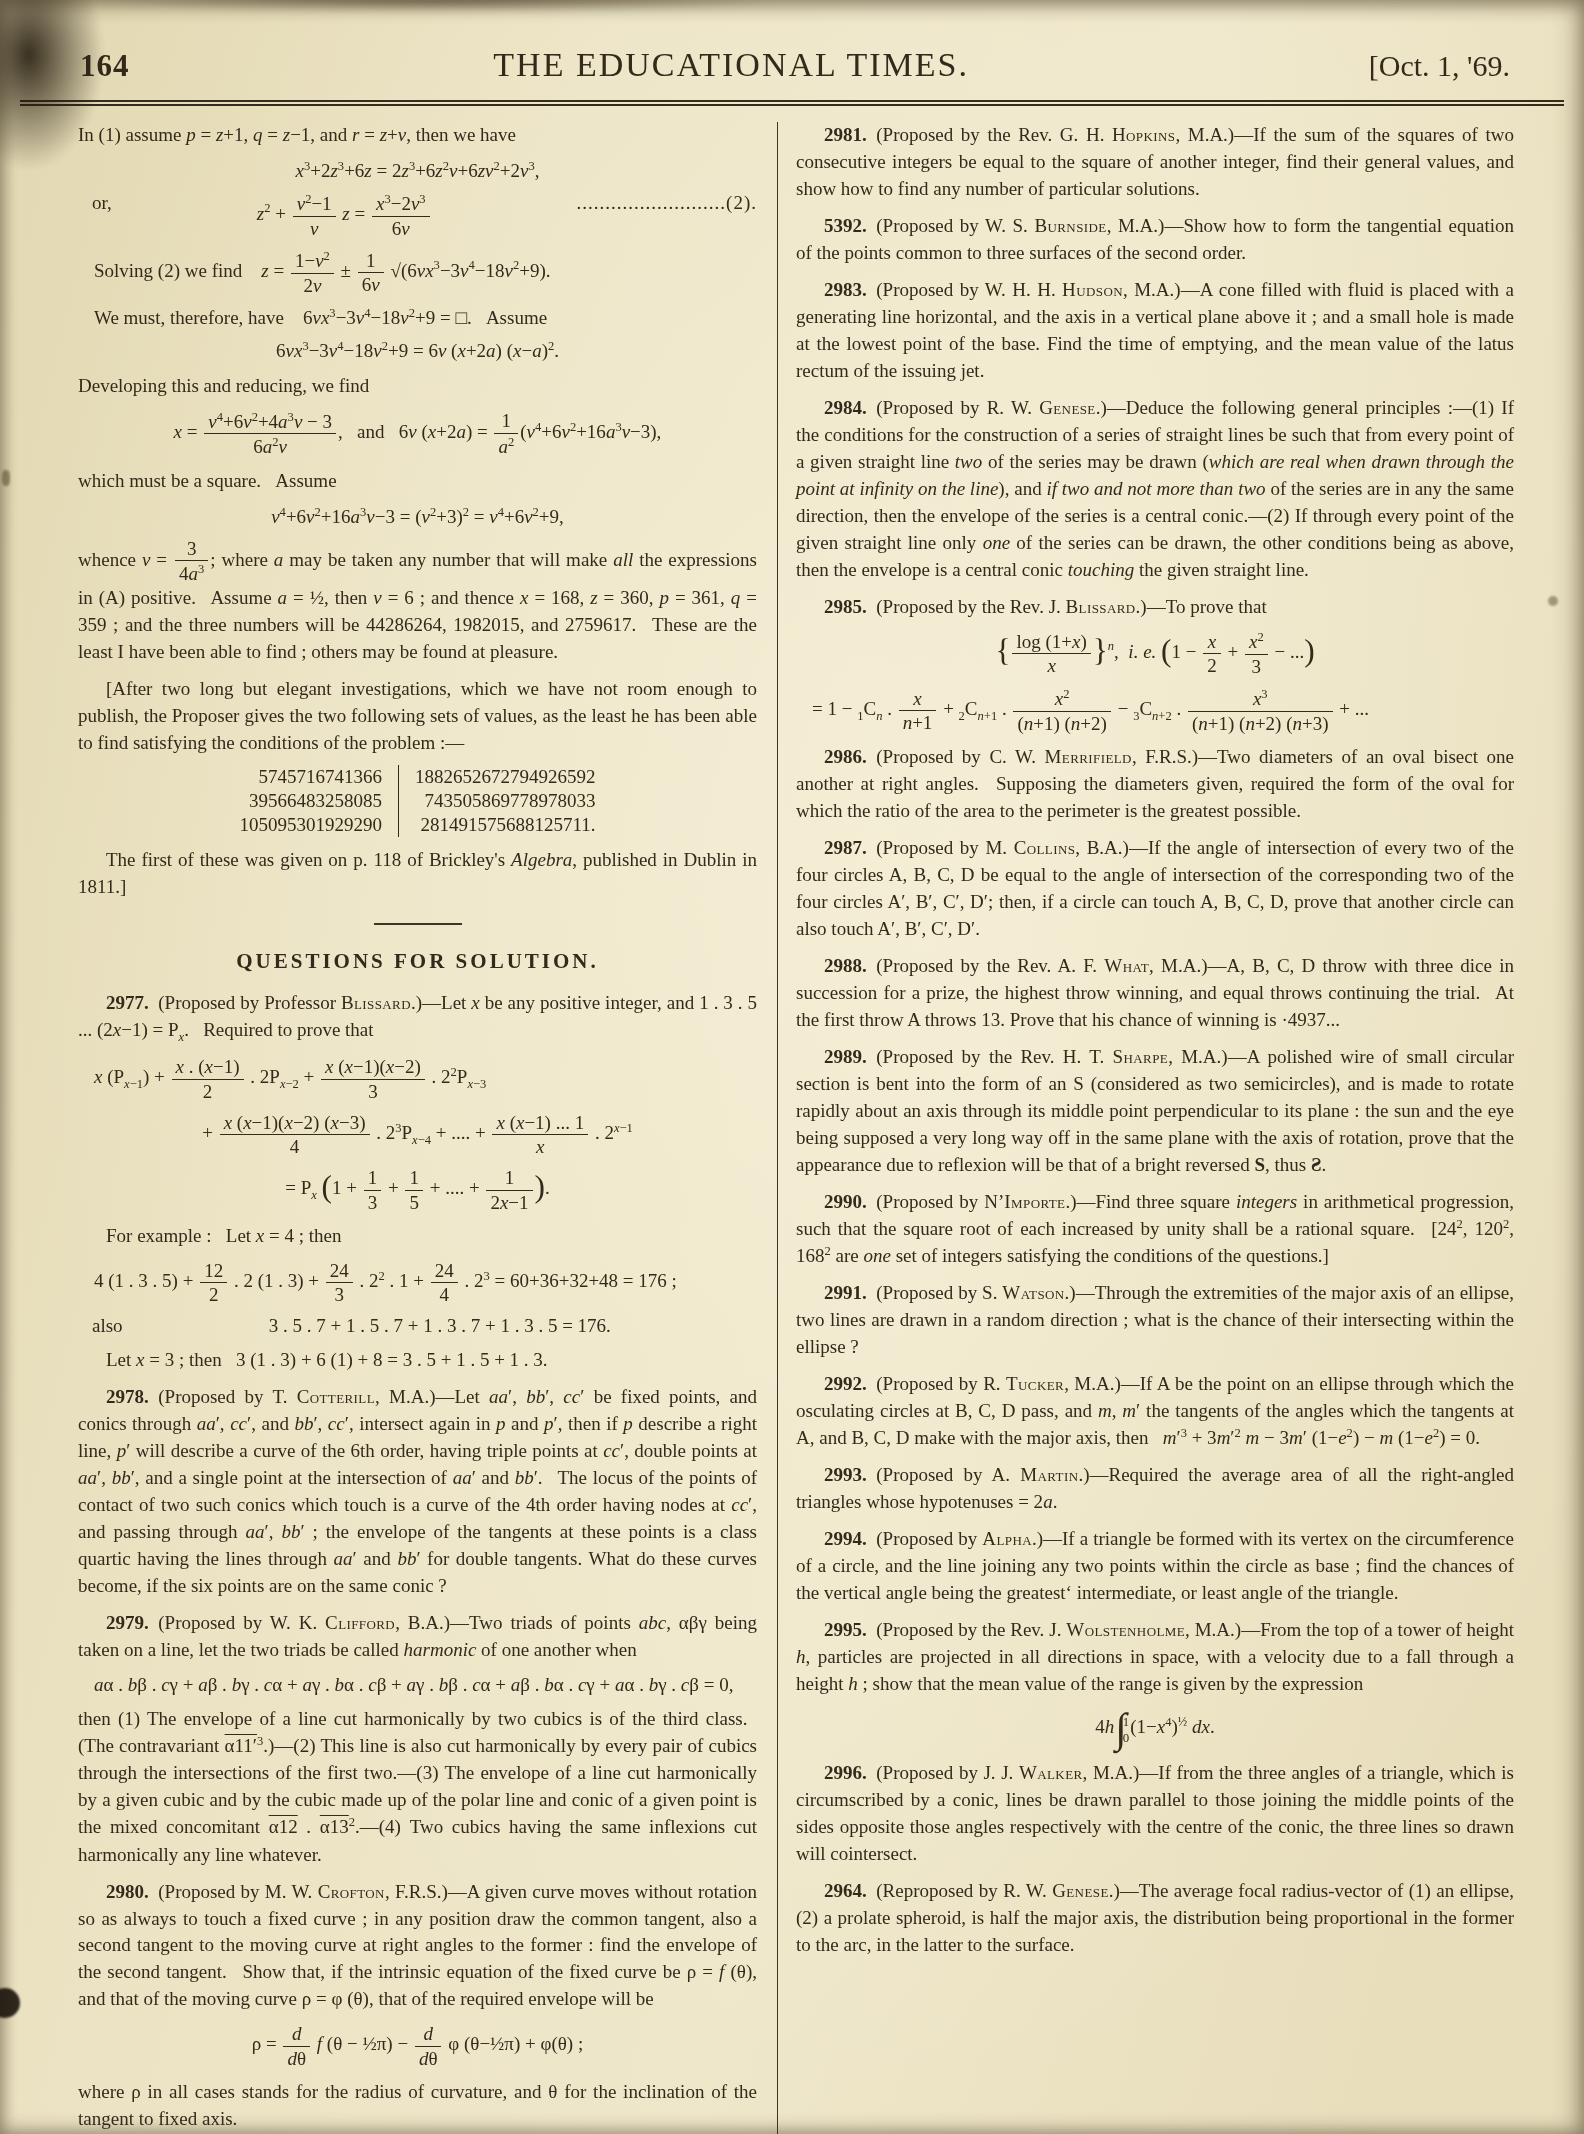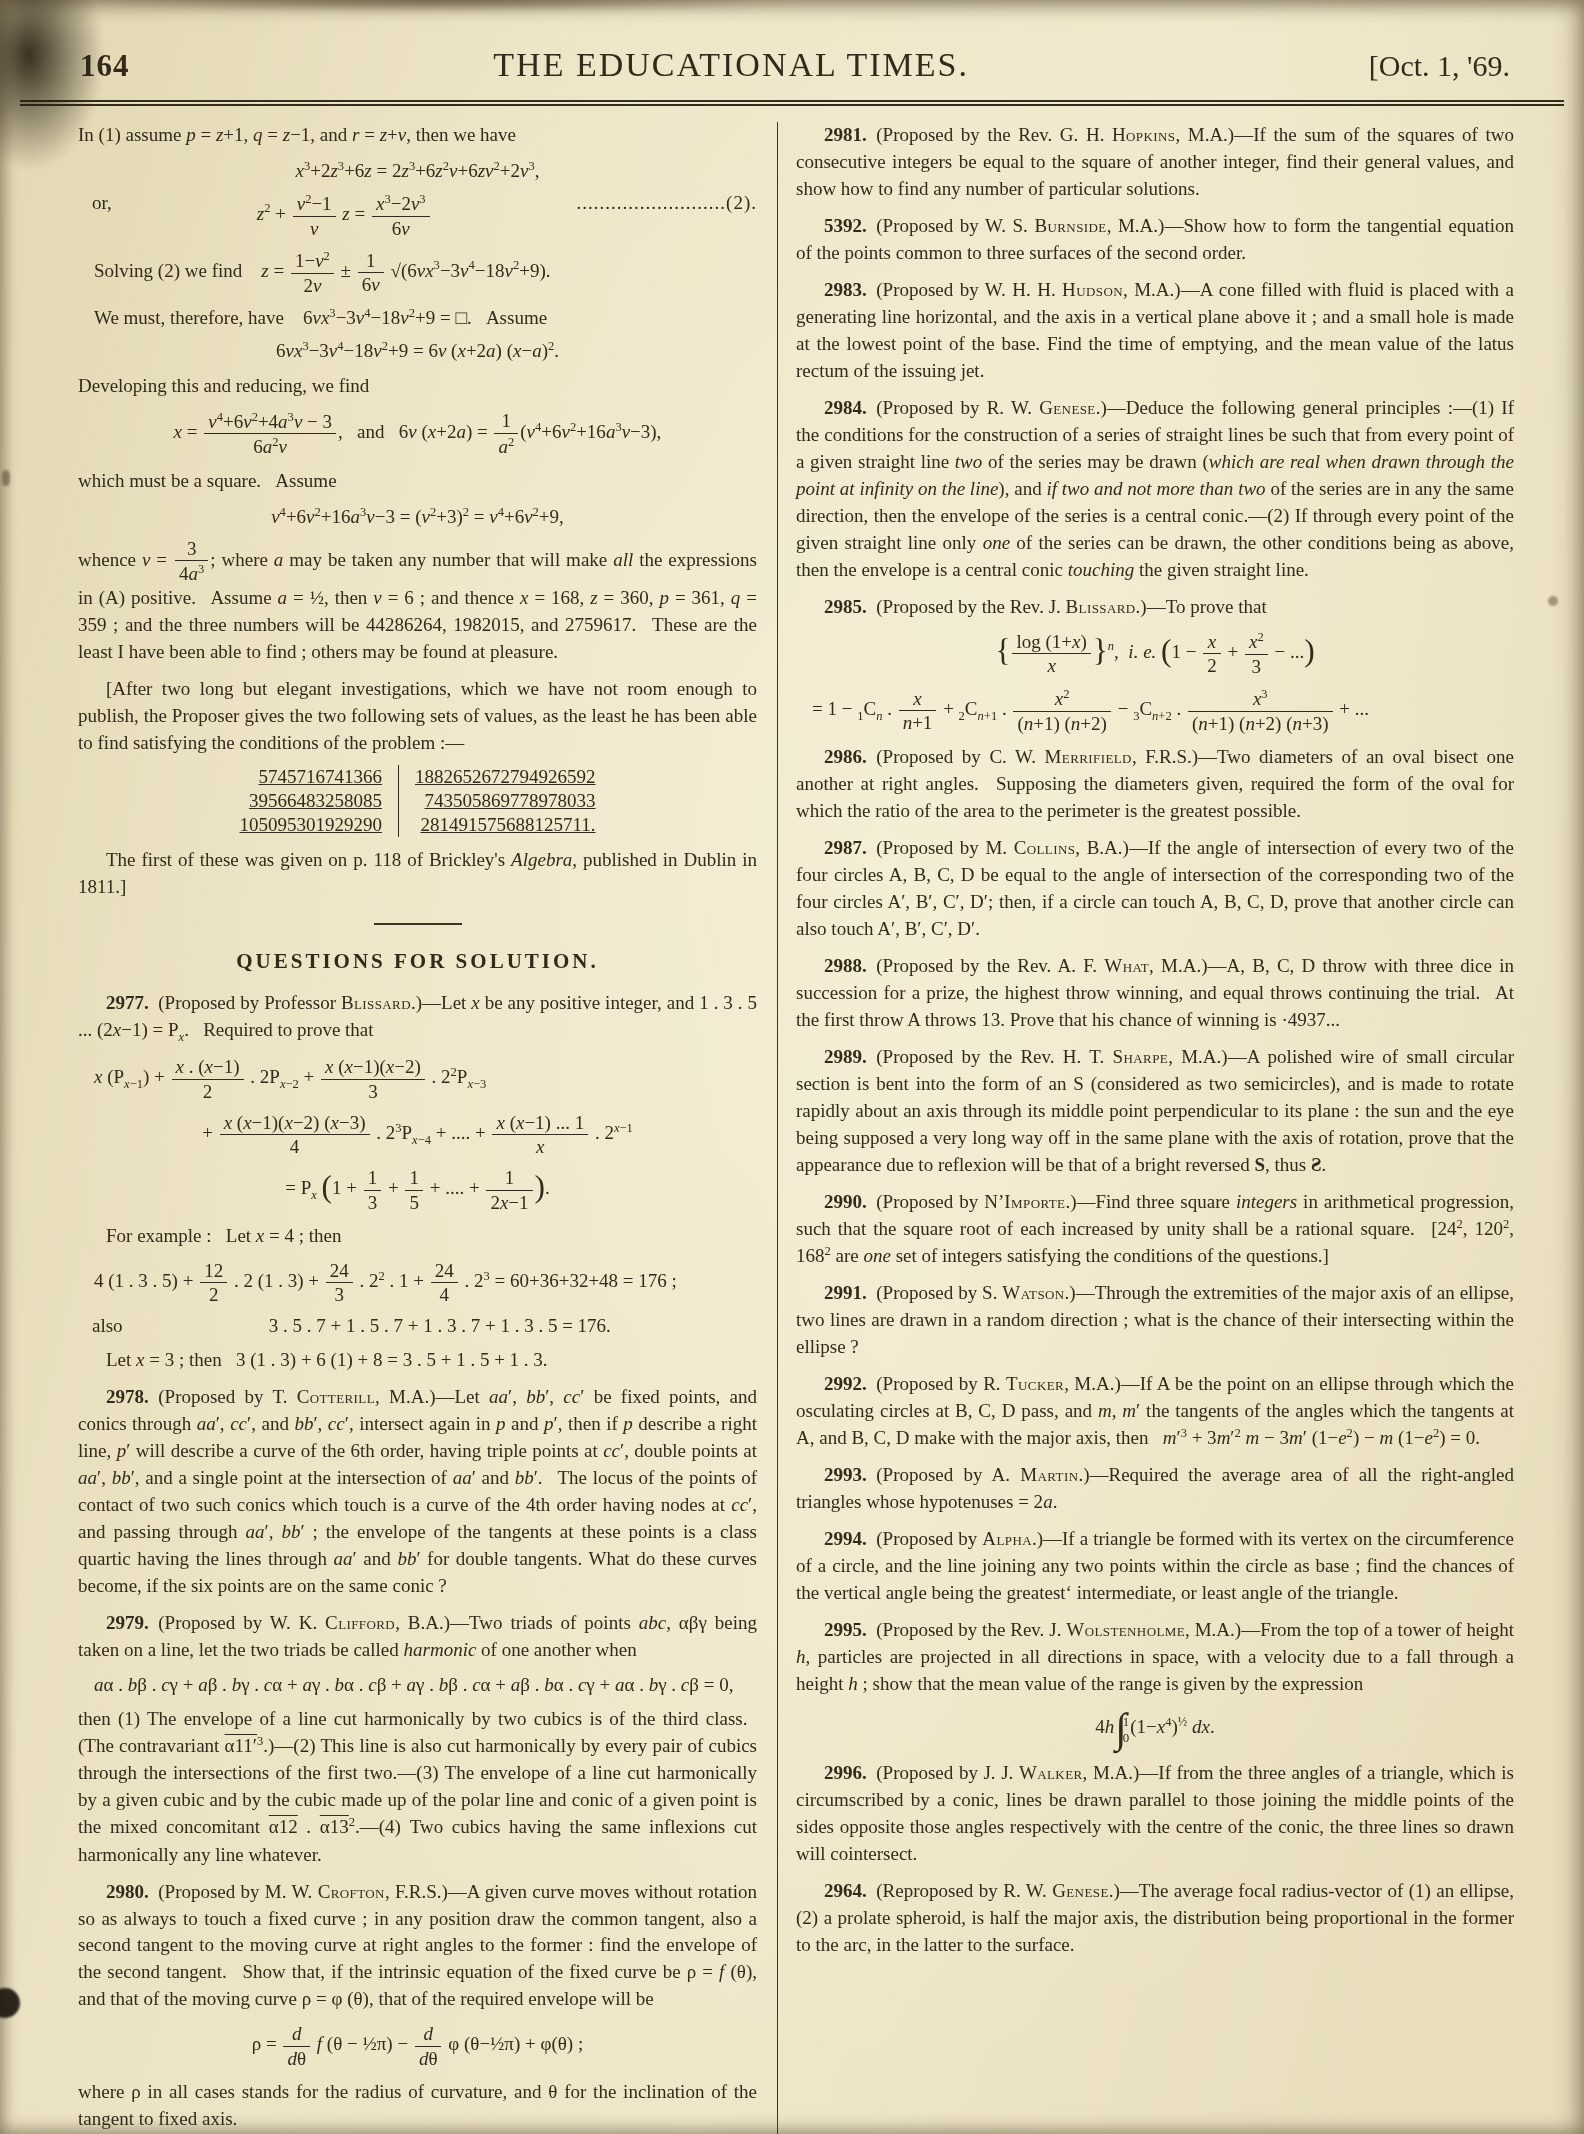--- a/index.html
+++ b/index.html
@@ -58,21 +58,21 @@
   .fr .de { display:block; padding:1px 4px 0; }
   .sc { font-variant:small-caps; letter-spacing:.4px; }
   .ov { text-decoration:overline; }
   .big { font-size:165%; font-weight:400; vertical-align:-.1em; line-height:1; }
   .intwrap { display:inline-flex; align-items:center; vertical-align:middle; margin:0 1px; }
   .int { font-size:2.2em; line-height:1; }
   .lims { display:flex; flex-direction:column; justify-content:space-between; height:2.3em; font-size:.68em; margin-left:-4px; }
   .lims span:first-child { align-self:flex-end; }
   .lims span:last-child  { align-self:flex-start; }
 
-  .numtable { display:table; margin:4px auto 10px auto;text-decoration:underline; }
+  .numtable { display:table; margin:4px auto 10px auto; }
   .numrow { display:table-row; }
   .numcell { display:table-cell; padding:1px 16px; text-align:right; font-size:19px; }
   .numrow .numcell:first-child { border-right:1.8px solid var(--ink); }
 
   .sep-rule { width:88px; border-top:2.4px solid #3c3425; margin:22px auto 6px auto; }
   .qheading { text-align:center; font-size:21px; font-weight:bold; letter-spacing:3px; margin:24px 0 16px 0; }
 </style>
 </head>
 <body>
 

